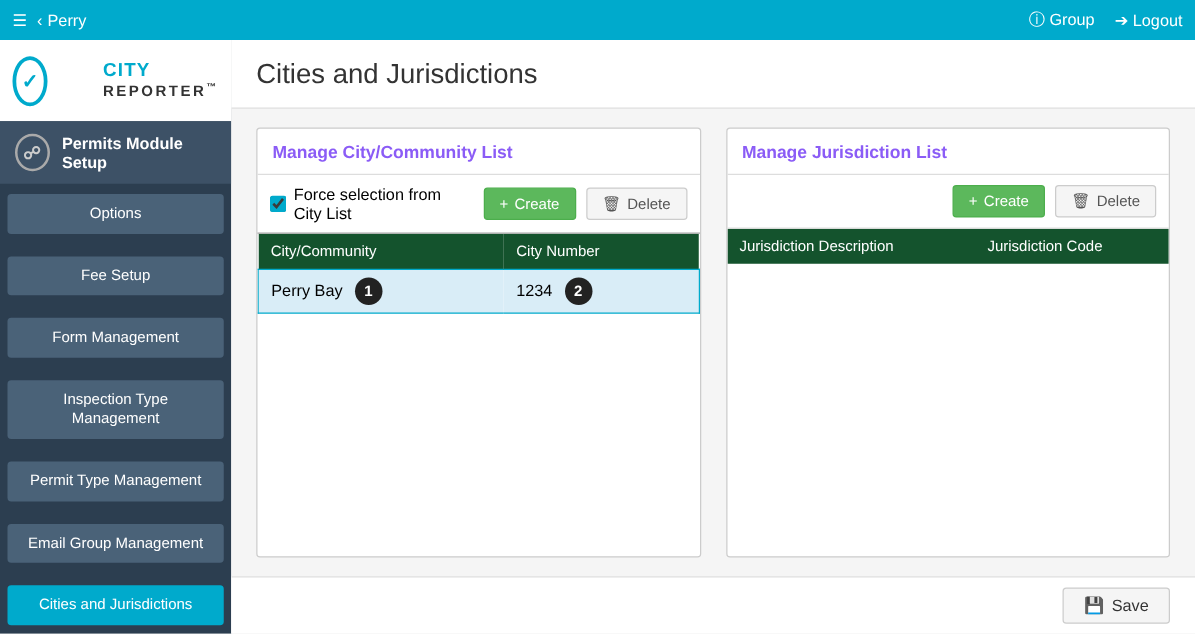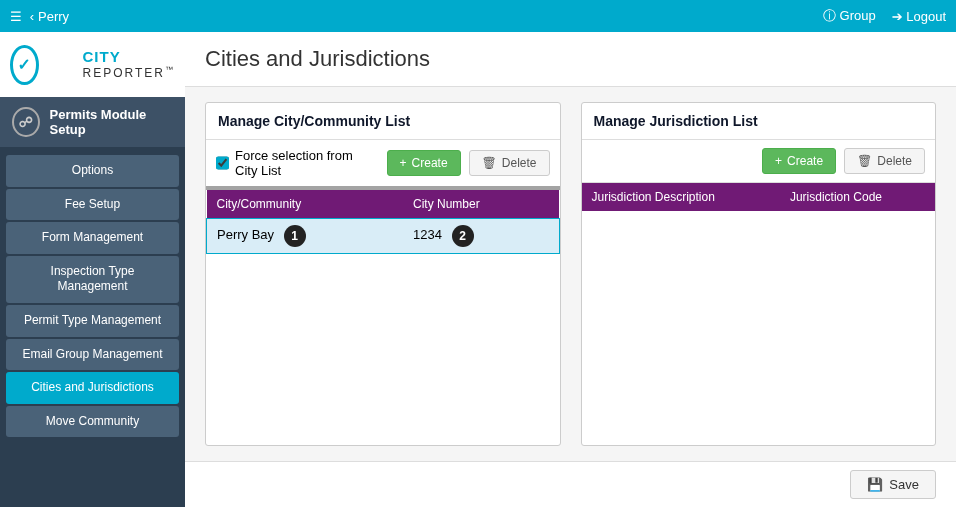--- a/index.html
+++ b/index.html
@@ -47,21 +47,21 @@
       border-radius: 50%;
       display: flex;
       align-items: center;
       justify-content: center;
       color: #00aacc;
       font-weight: bold;
       font-size: 16px;
     }
     .logo-text { display: flex; flex-direction: column; line-height: 1.1; margin-left: 36px; }
     .logo-city { color: #00aacc; font-weight: bold; font-size: 15px; letter-spacing: 1px; }
-    .logo-reporter { color: #333; font-weight: normal; font-size: 12px; letter-spacing: 2px; }
+    .logo-reporter { color: #333; font-weight: bold; font-size: 12px; letter-spacing: 2px; }
     .logo-tm { font-size: 8px; color: #333; vertical-align: super; }
 
     .sidebar-module {
       background: #3d5166;
       display: flex;
       align-items: center;
       gap: 10px;
       padding: 10px 12px;
       color: white;
       font-weight: bold;
@@ -72,21 +72,21 @@
       height: 30px;
       border: 2px solid #aaa;
       border-radius: 50%;
       display: flex;
       align-items: center;
       justify-content: center;
       color: #ccc;
       font-size: 14px;
     }
 
-    .sidebar-nav { display: flex; flex-direction: column; gap: 2px; padding: 8px 6px; flex: 1; overflow-y: auto; }
+    .sidebar-nav { display: flex; flex-direction: column; gap: 18px; padding: 8px 6px; flex: 1; overflow-y: auto; }
     .nav-btn {
       background: #4a6278;
       color: white;
       border: none;
       padding: 8px 10px;
       border-radius: 3px;
       cursor: pointer;
       text-align: center;
       font-size: 12px;
       line-height: 1.3;
@@ -122,29 +122,29 @@
       border: 1px solid #ccc;
       border-radius: 3px;
       display: flex;
       flex-direction: column;
       flex: 1;
     }
     .panel-header {
       padding: 10px 12px;
       font-size: 14px;
       font-weight: bold;
-      color: #0f172a;
+      color: #8b5cf6;
       border-bottom: 1px solid #ddd;
     }
     .panel-toolbar {
       padding: 8px 10px;
       display: flex;
       align-items: center;
       gap: 8px;
-      border-bottom: 4px solid #a3a3a3;
+      border-bottom: 1px solid #a3a3a3;
     }
     .panel-toolbar-right {
       padding: 8px 10px;
       display: flex;
       align-items: center;
       justify-content: flex-end;
       gap: 8px;
       border-bottom: 1px solid #ddd;
     }
     .checkbox-label { display: flex; align-items: center; gap: 6px; flex: 1; font-size: 13px; }
@@ -159,21 +159,21 @@
       display: flex;
       align-items: center;
       gap: 5px;
     }
     .btn-create { background: #5cb85c; color: white; border-color: #4cae4c; }
     .btn-delete { background: #f5f5f5; color: #555; border-color: #ccc; }
 
     
     .table-wrapper { flex: 1; overflow-y: auto; }
     table { width: 100%; border-collapse: collapse; }
-    thead tr { background: #701a75; color: white; }
+    thead tr { background: #14532d; color: white; }
     thead th { padding: 7px 10px; text-align: left; font-weight: normal; font-size: 12px; }
     tbody tr { border-bottom: 1px solid #eee; }
     tbody tr.selected { background: #d9edf7; border: 1px solid #00aacc; }
     tbody td { padding: 6px 10px; font-size: 13px; position: relative; }
 
     
     .badge {
       display: inline-flex;
       align-items: center;
       justify-content: center;

